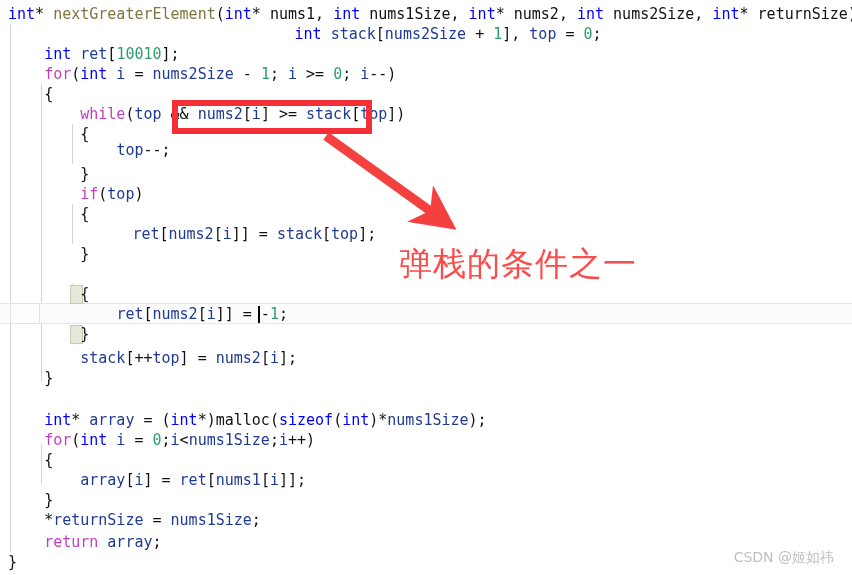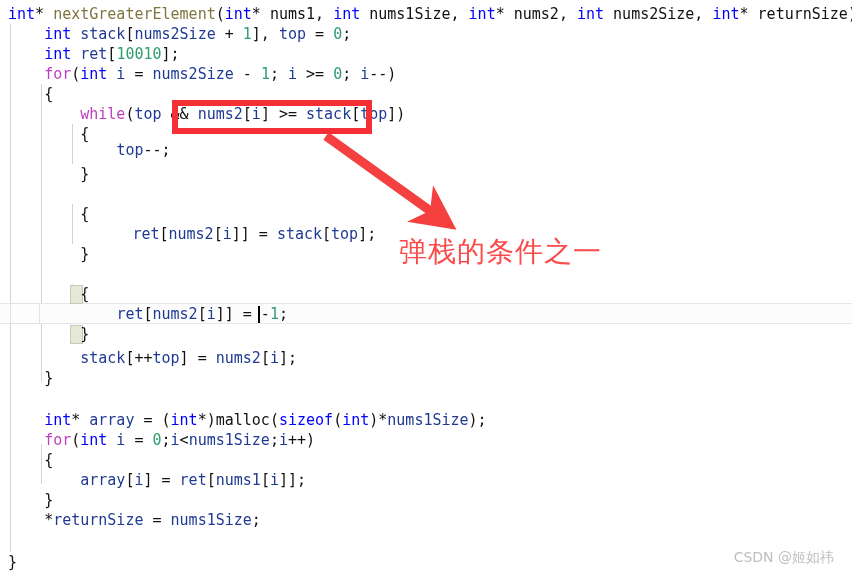--- a/index.html
+++ b/index.html
@@ -112,23 +112,23 @@
     top: 128px;
     width: 140px;
     height: 105px;
     pointer-events: none;
   }
 
   
   #caption {
     position: absolute;
     left: 399px;
-    top: 233px;
+    top: 242px;
     font-family: "DejaVu Sans", "Liberation Sans", sans-serif;
-    font-size: 28px;
+    font-size: 33px;
     font-weight: 500;
     letter-spacing: 1px;
     color: #fb4b4b;
     white-space: nowrap;
   }
 
   
   #watermark {
     position: absolute;
     right: 18px;
@@ -155,36 +155,37 @@
     <div class="guide" style="left:41px; top:444px; height:40px;"></div>
 
     <div id="current-line" style="top:303px;"></div>
     <div id="current-line-gutter" style="top:303px;"></div>
 
     <div class="brace-hl" style="left:70px; top:285px;"></div>
     <div class="brace-hl" style="left:70px; top:325px;"></div>
 
     <div class="code-line" style="top:4px;"><span class="txt"><span class="kw">int</span><span class="pl">* </span><span class="fn">nextGreaterElement</span><span class="pl">(</span><span class="kw">int</span><span class="pl">* nums1, </span><span class="kw">int</span><span class="pl"> nums1Size, </span><span class="kw">int</span><span class="pl">* nums2, </span><span class="kw">int</span><span class="pl"> nums2Size, </span><span class="kw">int</span><span class="pl">* returnSize){</span></span></div>
 
-    <div class="code-line" style="top:24px;"><span class="txt">    <span class="kw">int</span><span class="id"> stack</span><span class="pl">[</span><span class="id">nums2Size</span><span class="pl"> + </span><span class="num">1</span><span class="pl">], </span><span class="id">top</span><span class="pl"> = </span><span class="num">0</span><span class="pl">;</span></span></div>
+    <div class="code-line" style="top:24px;text-align:center;"><span class="txt">    <span class="kw">int</span><span class="id"> stack</span><span class="pl">[</span><span class="id">nums2Size</span><span class="pl"> + </span><span class="num">1</span><span class="pl">], </span><span class="id">top</span><span class="pl"> = </span><span class="num">0</span><span class="pl">;</span></span></div>
 
     <div class="code-line" style="top:44px;"><span class="txt">    <span class="kw">int</span><span class="id"> ret</span><span class="pl">[</span><span class="num">10010</span><span class="pl">];</span></span></div>
 
     <div class="code-line" style="top:64px;"><span class="txt">    <span class="kw2">for</span><span class="pl">(</span><span class="kw">int</span><span class="id"> i</span><span class="pl"> = </span><span class="id">nums2Size</span><span class="pl"> - </span><span class="num">1</span><span class="pl">; </span><span class="id">i</span><span class="pl"> &gt;= </span><span class="num">0</span><span class="pl">; </span><span class="id">i</span><span class="pl">--)</span></span></div>
 
     <div class="code-line" style="top:84px;"><span class="txt">    <span class="pl">{</span></span></div>
 
     <div class="code-line" style="top:104px;"><span class="txt">        <span class="kw2">while</span><span class="pl">(</span><span class="id">top</span><span class="pl"> &amp;&amp; </span><span class="id">nums2</span><span class="pl">[</span><span class="id">i</span><span class="pl">] &gt;= </span><span class="id">stack</span><span class="pl">[</span><span class="id">top</span><span class="pl">])</span></span></div>
 
     <div class="code-line" style="top:124px;"><span class="txt">        <span class="pl">{</span></span></div>
 
     <div class="code-line" style="top:140px;"><span class="txt">            <span class="id">top</span><span class="pl">--;</span></span></div>
 
     <div class="code-line" style="top:164px;"><span class="txt">        <span class="pl">}</span></span></div>
 
+    <div class="code-line" style="top:184px;"><span class="txt">        <span class="kw2">if</span><span class="pl">(</span><span class="id">top</span><span class="pl">)</span></span></div>
 
     <div class="code-line" style="top:204px;"><span class="txt">        <span class="pl">{</span></span></div>
 
     <div class="code-line" style="top:224px;margin-left:16px;"><span class="txt">            <span class="id">ret</span><span class="pl">[</span><span class="id">nums2</span><span class="pl">[</span><span class="id">i</span><span class="pl">]] = </span><span class="id">stack</span><span class="pl">[</span><span class="id">top</span><span class="pl">];</span></span></div>
 
     <div class="code-line" style="top:244px;"><span class="txt">        <span class="pl">}</span></span></div>
 
 
     <div class="code-line" style="top:284px;"><span class="txt">        <span class="pl">{</span></span></div>
 
@@ -203,20 +204,21 @@
     <div class="code-line" style="top:430px;"><span class="txt">    <span class="kw2">for</span><span class="pl">(</span><span class="kw">int</span><span class="id"> i</span><span class="pl"> = </span><span class="num">0</span><span class="pl">;</span><span class="id">i</span><span class="pl">&lt;</span><span class="id">nums1Size</span><span class="pl">;</span><span class="id">i</span><span class="pl">++)</span></span></div>
 
     <div class="code-line" style="top:450px;"><span class="txt">    <span class="pl">{</span></span></div>
 
     <div class="code-line" style="top:470px;"><span class="txt">        <span class="id">array</span><span class="pl">[</span><span class="id">i</span><span class="pl">] = </span><span class="id">ret</span><span class="pl">[</span><span class="id">nums1</span><span class="pl">[</span><span class="id">i</span><span class="pl">]];</span></span></div>
 
     <div class="code-line" style="top:490px;"><span class="txt">    <span class="pl">}</span></span></div>
 
     <div class="code-line" style="top:510px;"><span class="txt">    <span class="pl">*</span><span class="id">returnSize</span><span class="pl"> = </span><span class="id">nums1Size</span><span class="pl">;</span></span></div>
 
+    <div class="code-line" style="top:532px;"><span class="txt">    <span class="kw2">return</span><span class="id"> array</span><span class="pl">;</span></span></div>
 
     <div class="code-line" style="top:552px;"><span class="txt"><span class="pl">}</span></span></div>
 
     <div id="caret" style="left:258px; top:306px;"></div>
 
   </div>
 
   <div id="red-box" style="left:172px; top:100px; width:200px; height:34px;"></div>
 
   <svg id="red-arrow" viewBox="0 0 140 105" xmlns="http://www.w3.org/2000/svg">

